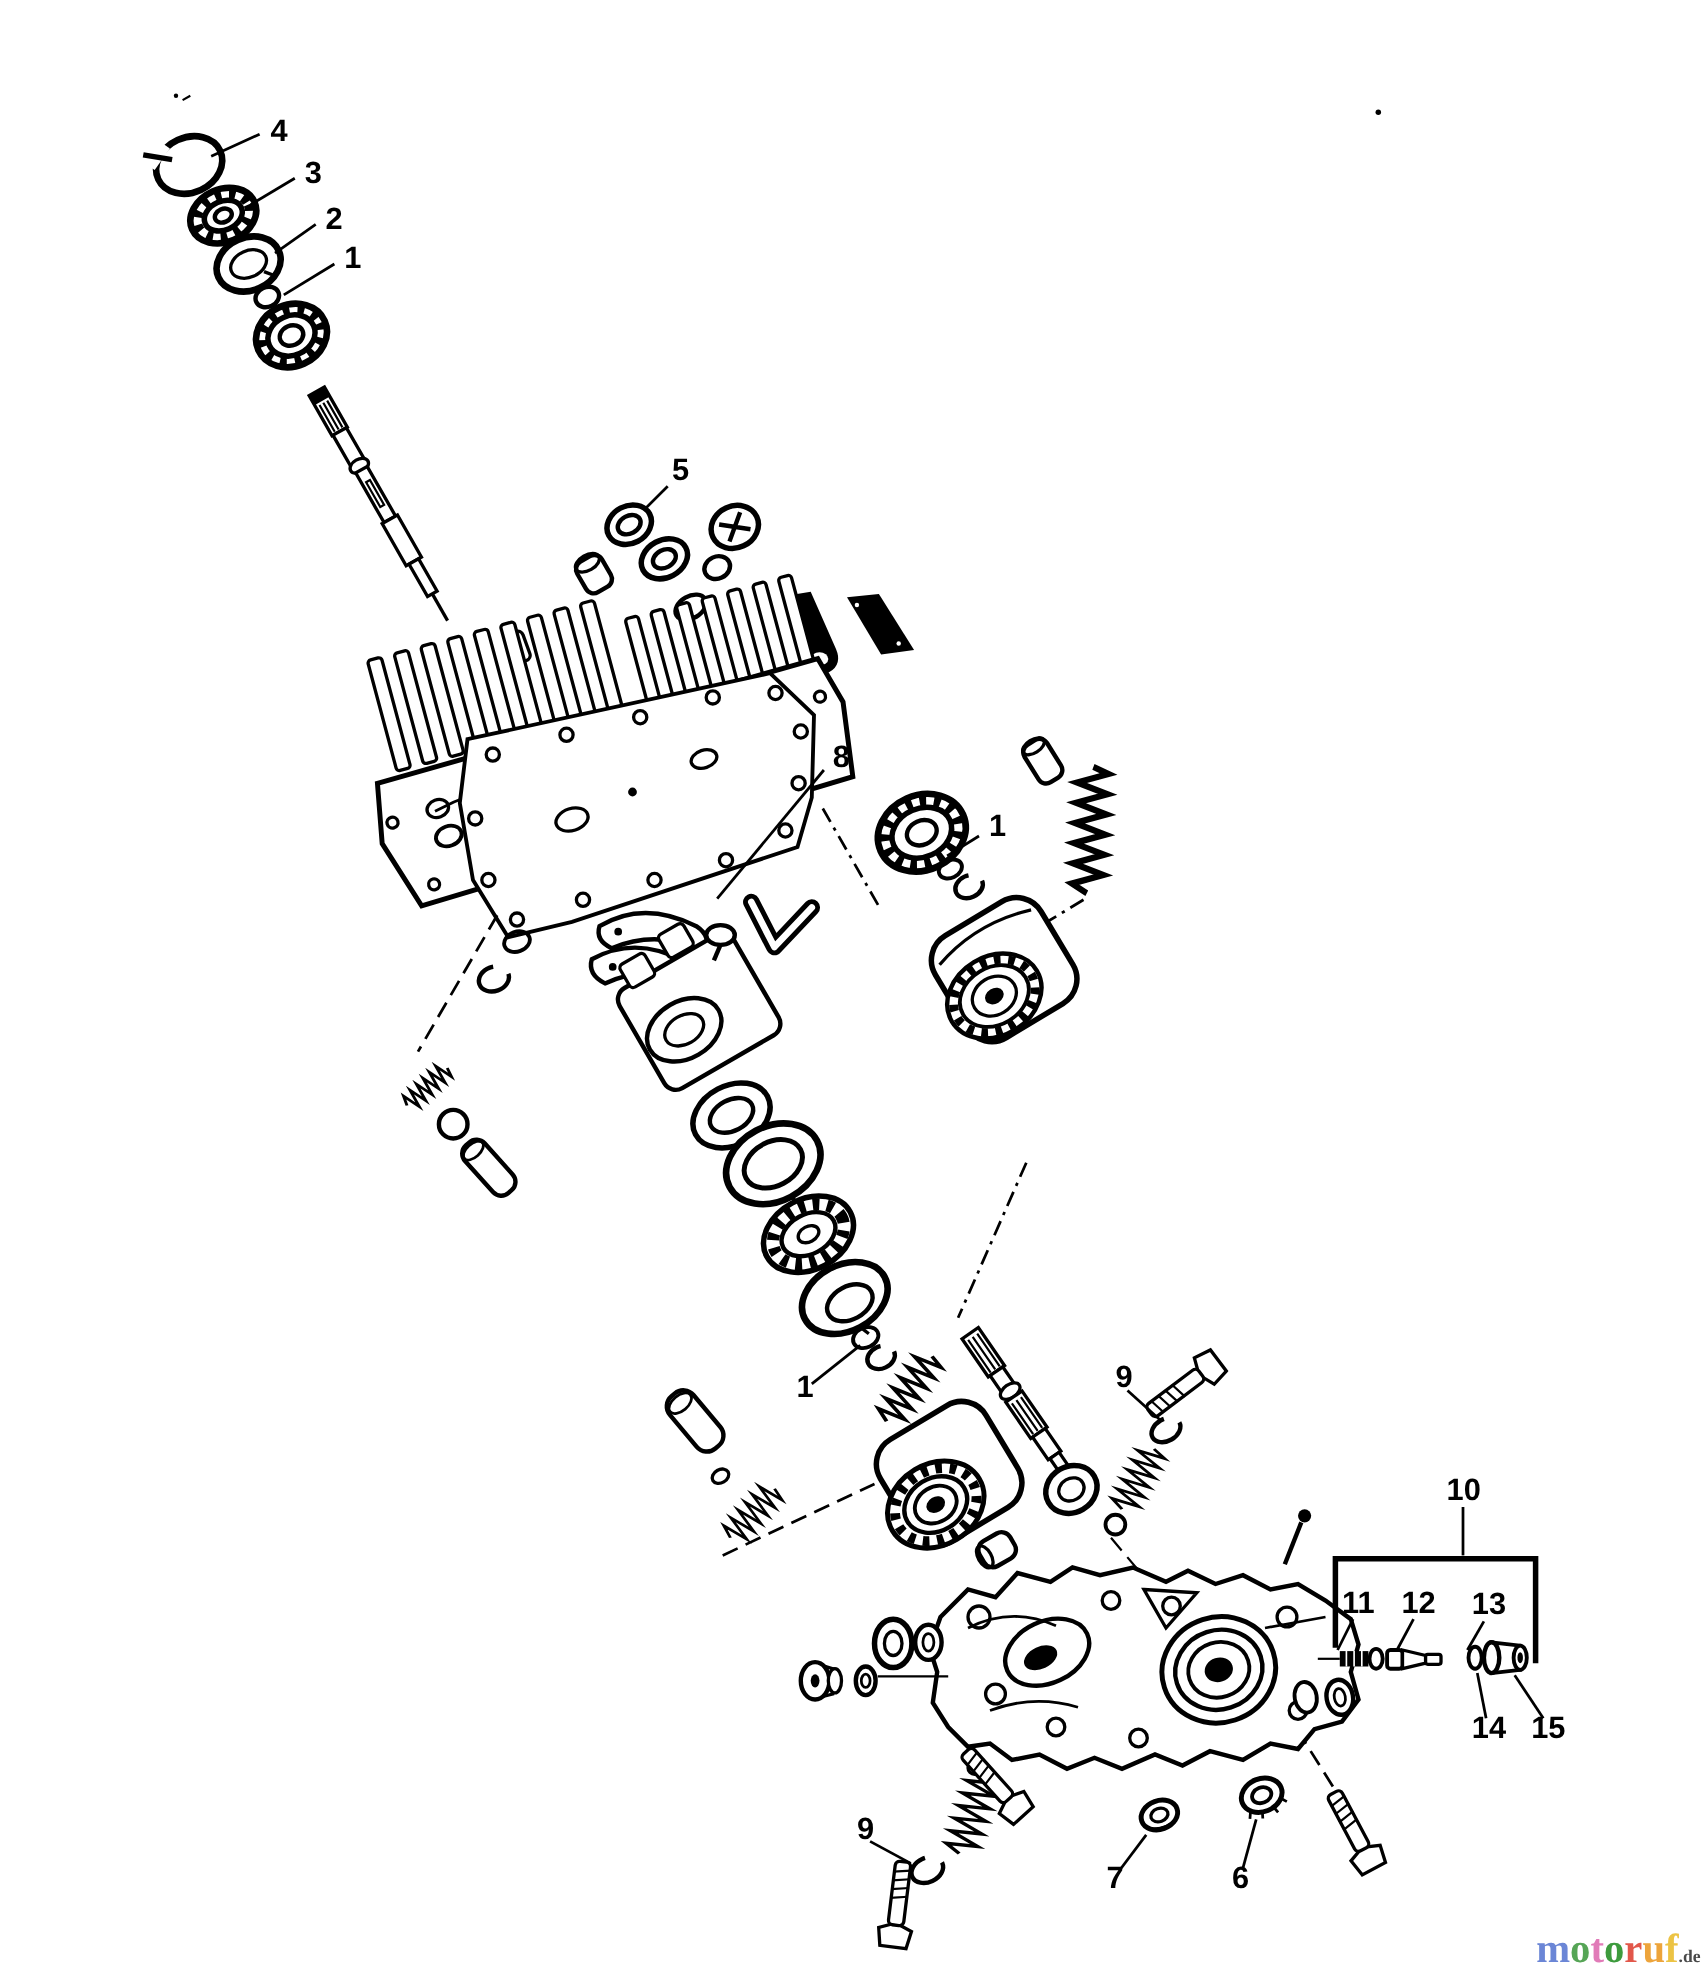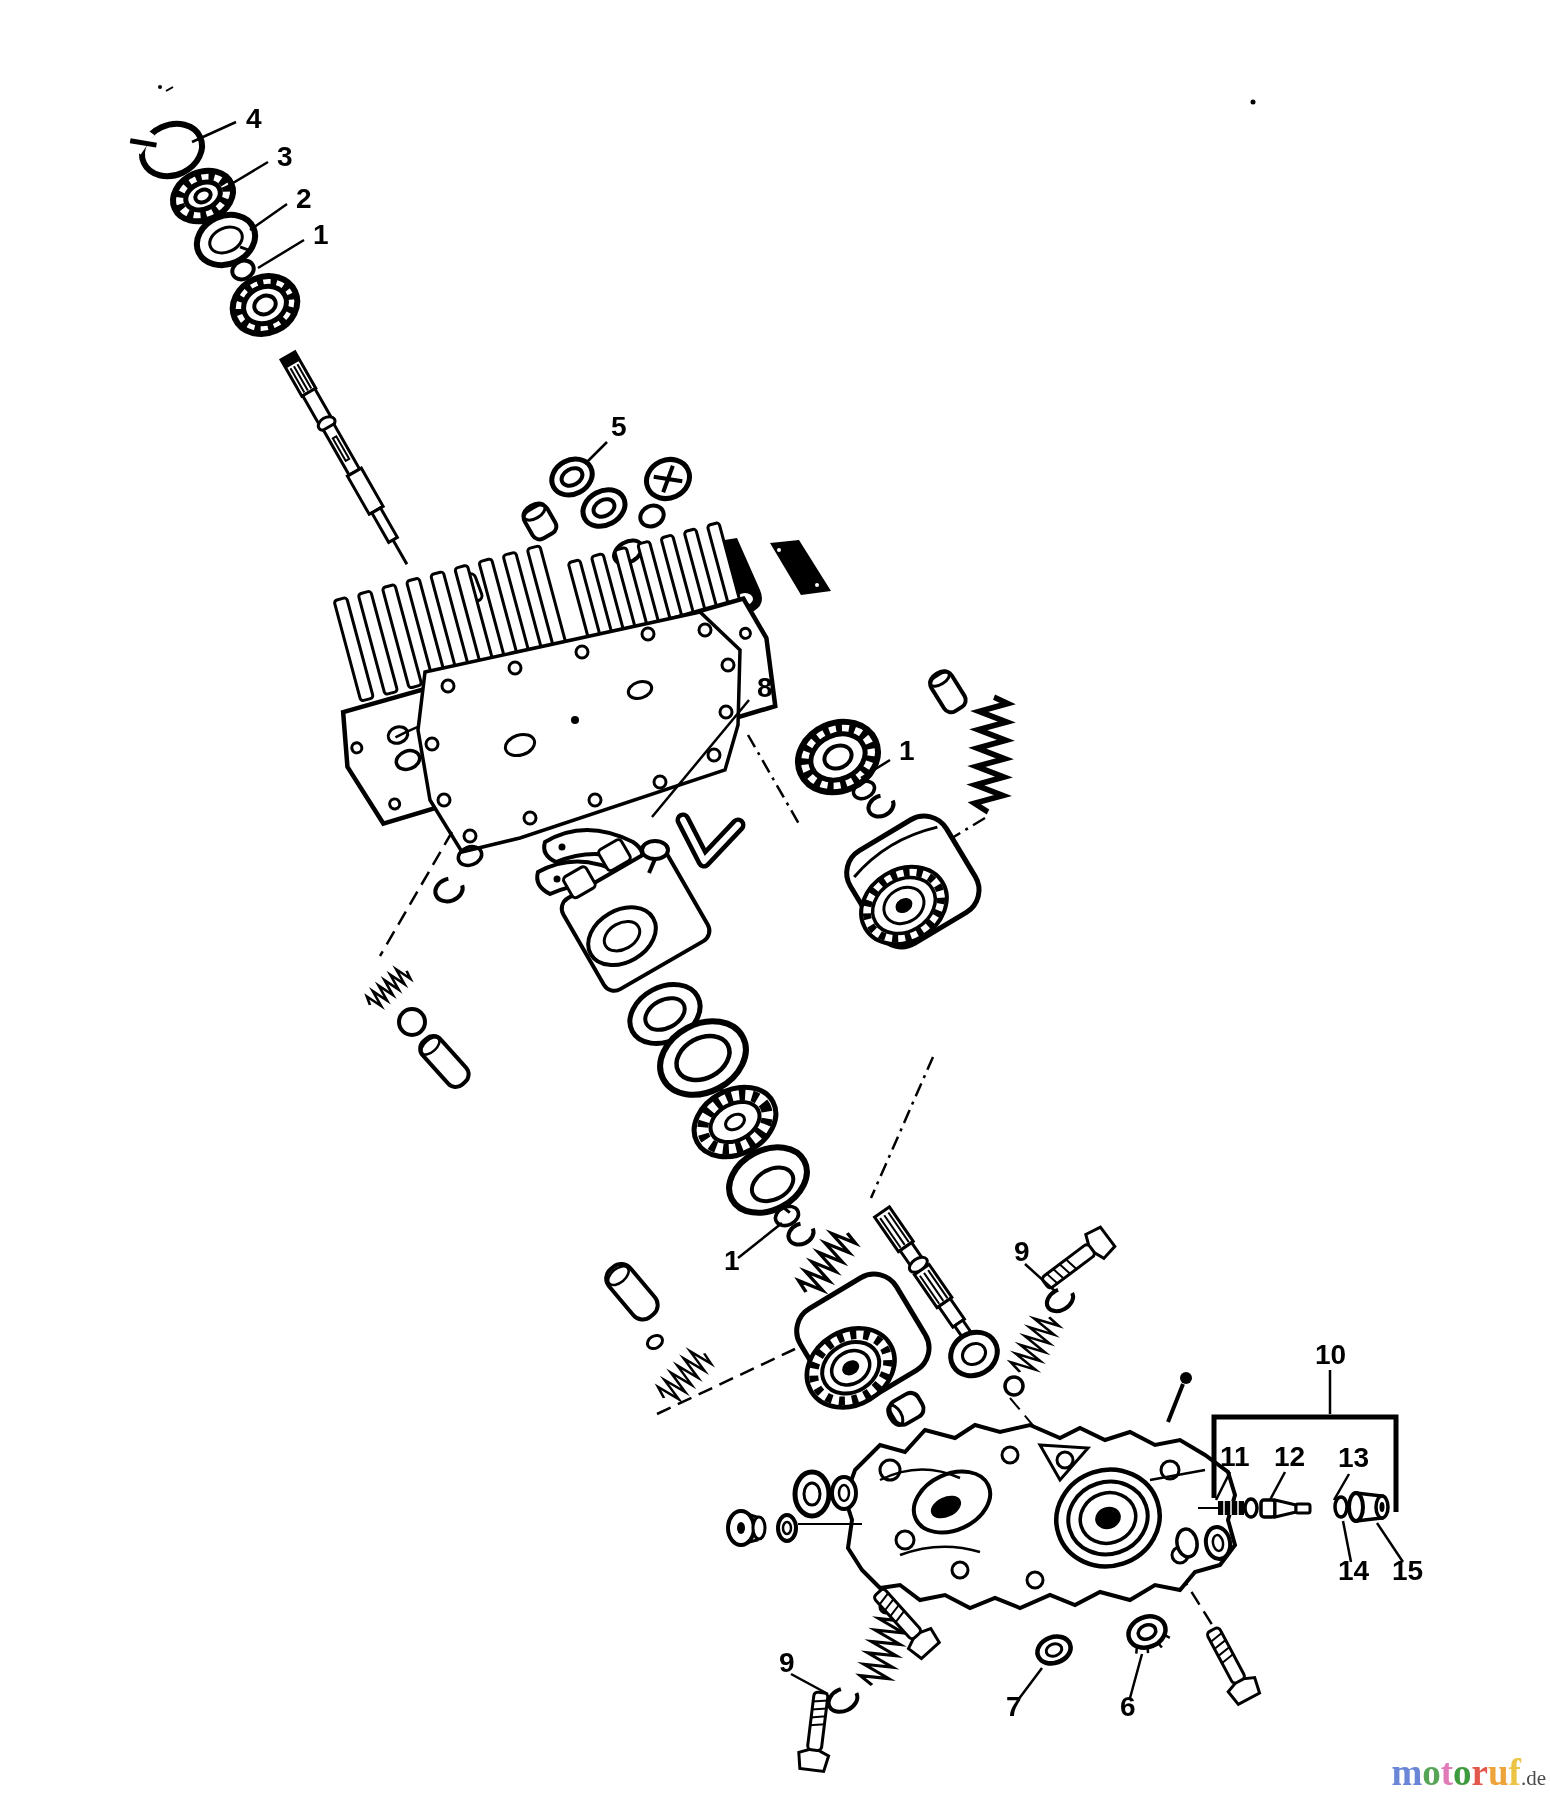--- a/index.html
+++ b/index.html
@@ -11,21 +11,21 @@
   .fb{fill:#000;stroke:none;}
   .s2{stroke-width:2;} .s25{stroke-width:2.5;} .s3{stroke-width:3;} .s35{stroke-width:3.5;}
   .s4{stroke-width:4;} .s45{stroke-width:4.5;} .s5{stroke-width:5;} .s6{stroke-width:6;}
   .dash{stroke-dasharray:15 8;}
   .dashdot{stroke-dasharray:14 6 3 6;}
   .rollers{stroke:#000;fill:none;stroke-dasharray:6 7;}
   .callout{font:bold 28px "Liberation Sans",sans-serif;fill:#000;}
   .leader{stroke:#000;stroke-width:2.5;fill:none;}
   #watermark{position:absolute;right:4px;bottom:6px;font-family:"Liberation Serif",serif;
     font-weight:600;font-size:37px;letter-spacing:0px;white-space:nowrap;}
-  #watermark .sfx{font-size:21px;font-weight:400;}
+  #watermark .sfx{font-size:16px;font-weight:700;}
 </style>
 </head>
 <body>
 
 <div id="stage">
 <svg width="1550" height="1800" viewBox="0 0 1550 1800">
   <defs>
     <path id="spring" d="M0,0 L7,-14 L15,14 L23,-14 L31,14 L39,-14 L47,14 L55,-14 L63,14 L71,-14 L79,14 L87,-14 L95,14 L100,0"></path>
     <g id="bolt">
       <path class="fw s3" d="M-2,-12 L14,-15 L20,0 L14,15 L-2,12 Z"></path>

